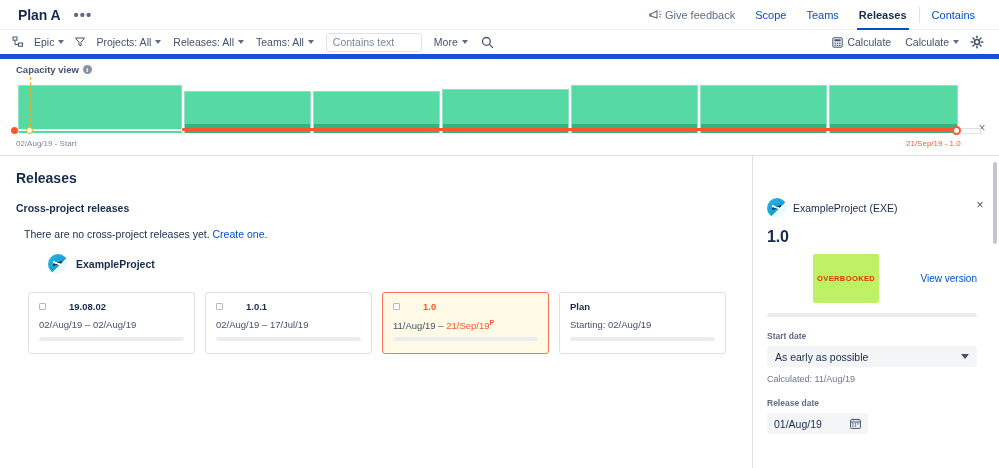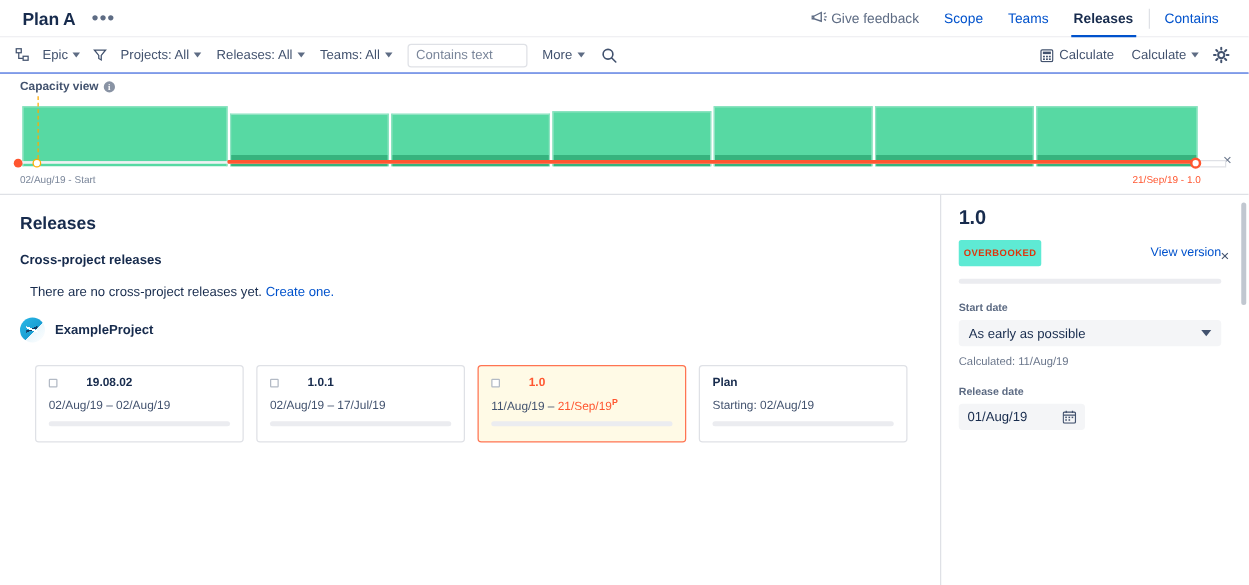--- a/index.html
+++ b/index.html
@@ -35,21 +35,21 @@
   .topnav-item.active { color:#172b4d; font-weight:700; position:relative; }
   .topnav-item.active:after {
     content:""; position:absolute; left:8px; right:8px; bottom:0; height:2px; background:#0052cc;
   }
   .topnav-sep { width:1px; height:16px; background:#dfe1e6; margin:0 2px; }
   .megaphone { display:inline-block; width:14px; height:12px; margin-right:2px; vertical-align:-2px; }
 
   
   .filterbar {
     position:absolute; top:30px; left:0; width:999px; height:29px;
-    background:#fff; border-bottom:1px solid #1d4ed8;
+    background:#fff; border-bottom:5px solid #1d4ed8;
     display:flex; align-items:center; padding:0 8px;
   }
   .fb-icon { width:20px; height:20px; display:flex; align-items:center; justify-content:center; cursor:pointer; color:#42526e; }
   .fb-item {
     display:flex; align-items:center; gap:4px; font-size:10.5px; color:#42526e;
     padding:3px 6px; border-radius:3px; cursor:pointer; white-space:nowrap;
   }
   .caret { width:0;height:0;border-left:3.5px solid transparent;border-right:3.5px solid transparent;border-top:4px solid #5e6c84; }
   .fb-input {
     width:96px; height:19px; border:1px solid #dfe1e6; border-radius:3px;
@@ -92,21 +92,21 @@
   
   .releases-area { position:absolute; top:156px; left:0; width:752px; height:312px; background:#fff; }
   .rel-head { display:flex; align-items:center; padding:14px 0 0 16px; }
   .rel-title { font-size:14px; font-weight:700; color:#172b4d; }
   .create-release {
     position:absolute; right:16px; top:170px; font-size:10.5px; color:#0052cc; cursor:pointer;
   }
   .sub-title { padding:16px 0 0 16px; font-size:10.5px; font-weight:700; color:#172b4d; }
   .empty-text { padding:14px 0 0 24px; font-size:10.5px; color:#172b4d; }
   .empty-text a { color:#0052cc; text-decoration:none; cursor:pointer; }
-  .proj-row { display:flex; align-items:center; gap:8px; padding:14px 0 0 16px; }
+  .proj-row { display:flex; align-items:center; gap:8px; padding:14px 0 0 16px;margin-left:32px; }
   .proj-avatar {
     width:20px; height:20px; border-radius:50%;
     background:linear-gradient(135deg,#2ab8e6 0%,#1a9fd4 55%,#e9f6fc 56%,#ffffff 100%);
     position:relative; overflow:hidden; flex:none;
   }
   .proj-avatar:before {
     content:""; position:absolute; left:5px; top:4px; width:9px; height:11px;
     background:
       linear-gradient(22deg, transparent 44%, #ffffff 44%, #ffffff 56%, transparent 56%),
       linear-gradient(-22deg, transparent 44%, #123b63 44%, #123b63 56%, transparent 56%);
@@ -137,22 +137,22 @@
   .panel-inner { position:absolute; left:0; top:0; right:8px; bottom:0; padding:0 14px; }
   .panel-head { display:flex; align-items:center; gap:6px; padding-top:42px; }
   .panel-proj-name { font-size:10.5px; color:#172b4d; }
   .panel-close {
     position:absolute; right:12px; top:42px; width:14px; height:14px;
     color:#42526e; font-size:12px; line-height:14px; text-align:center; cursor:pointer;
   }
   .panel-version { font-size:16px; font-weight:700; color:#172b4d; margin-top:10px; letter-spacing:-0.2px; }
   .panel-status-row { display:flex; align-items:center; margin-top:8px; }
   .badge {
-    background:#5eead4; color:#de350b; font-size:7.5px; font-weight:700;
-    letter-spacing:0.4px; padding:6px 4px; border-radius:2px;
+    background:#bef264; color:#de350b; font-size:7.5px; font-weight:700;
+    letter-spacing:0.4px; padding:20px 4px; border-radius:2px;margin-left:46px;
   }
   .view-version { margin-left:auto; font-size:10px; color:#0052cc; cursor:pointer; }
   .panel-progress { height:4px; border-radius:2px; background:#ebecf0; margin-top:10px; }
   .field-label { font-size:8.5px; font-weight:700; color:#5e6c84; margin-top:14px; }
   .select {
     margin-top:5px; height:21px; background:#f4f5f7; border-radius:3px;
     display:flex; align-items:center; padding:0 8px; cursor:pointer;
   }
   .select span { font-size:10.5px; color:#172b4d; }
   .chev { margin-left:auto; width:0;height:0;border-left:4px solid transparent;border-right:4px solid transparent;border-top:5px solid #42526e; }
@@ -358,20 +358,24 @@
       <div class="card-top">
         <span class="card-later-title">Plan</span>
       </div>
       <div class="card-dates">Starting: 02/Aug/19</div>
       <div class="card-bar"></div>
     </div>
   </div>
 
   <div class="panel">
     <div class="panel-inner">
+      <div class="panel-head">
+        <div class="proj-avatar"></div>
+        <span class="panel-proj-name">ExampleProject (EXE)</span>
+      </div>
 
       <div class="panel-version">1.0</div>
 
       <div class="panel-status-row">
         <span class="badge">OVERBOOKED</span>
         <span class="view-version">View version</span>
       </div>
 
       <div class="panel-progress"></div>
 

